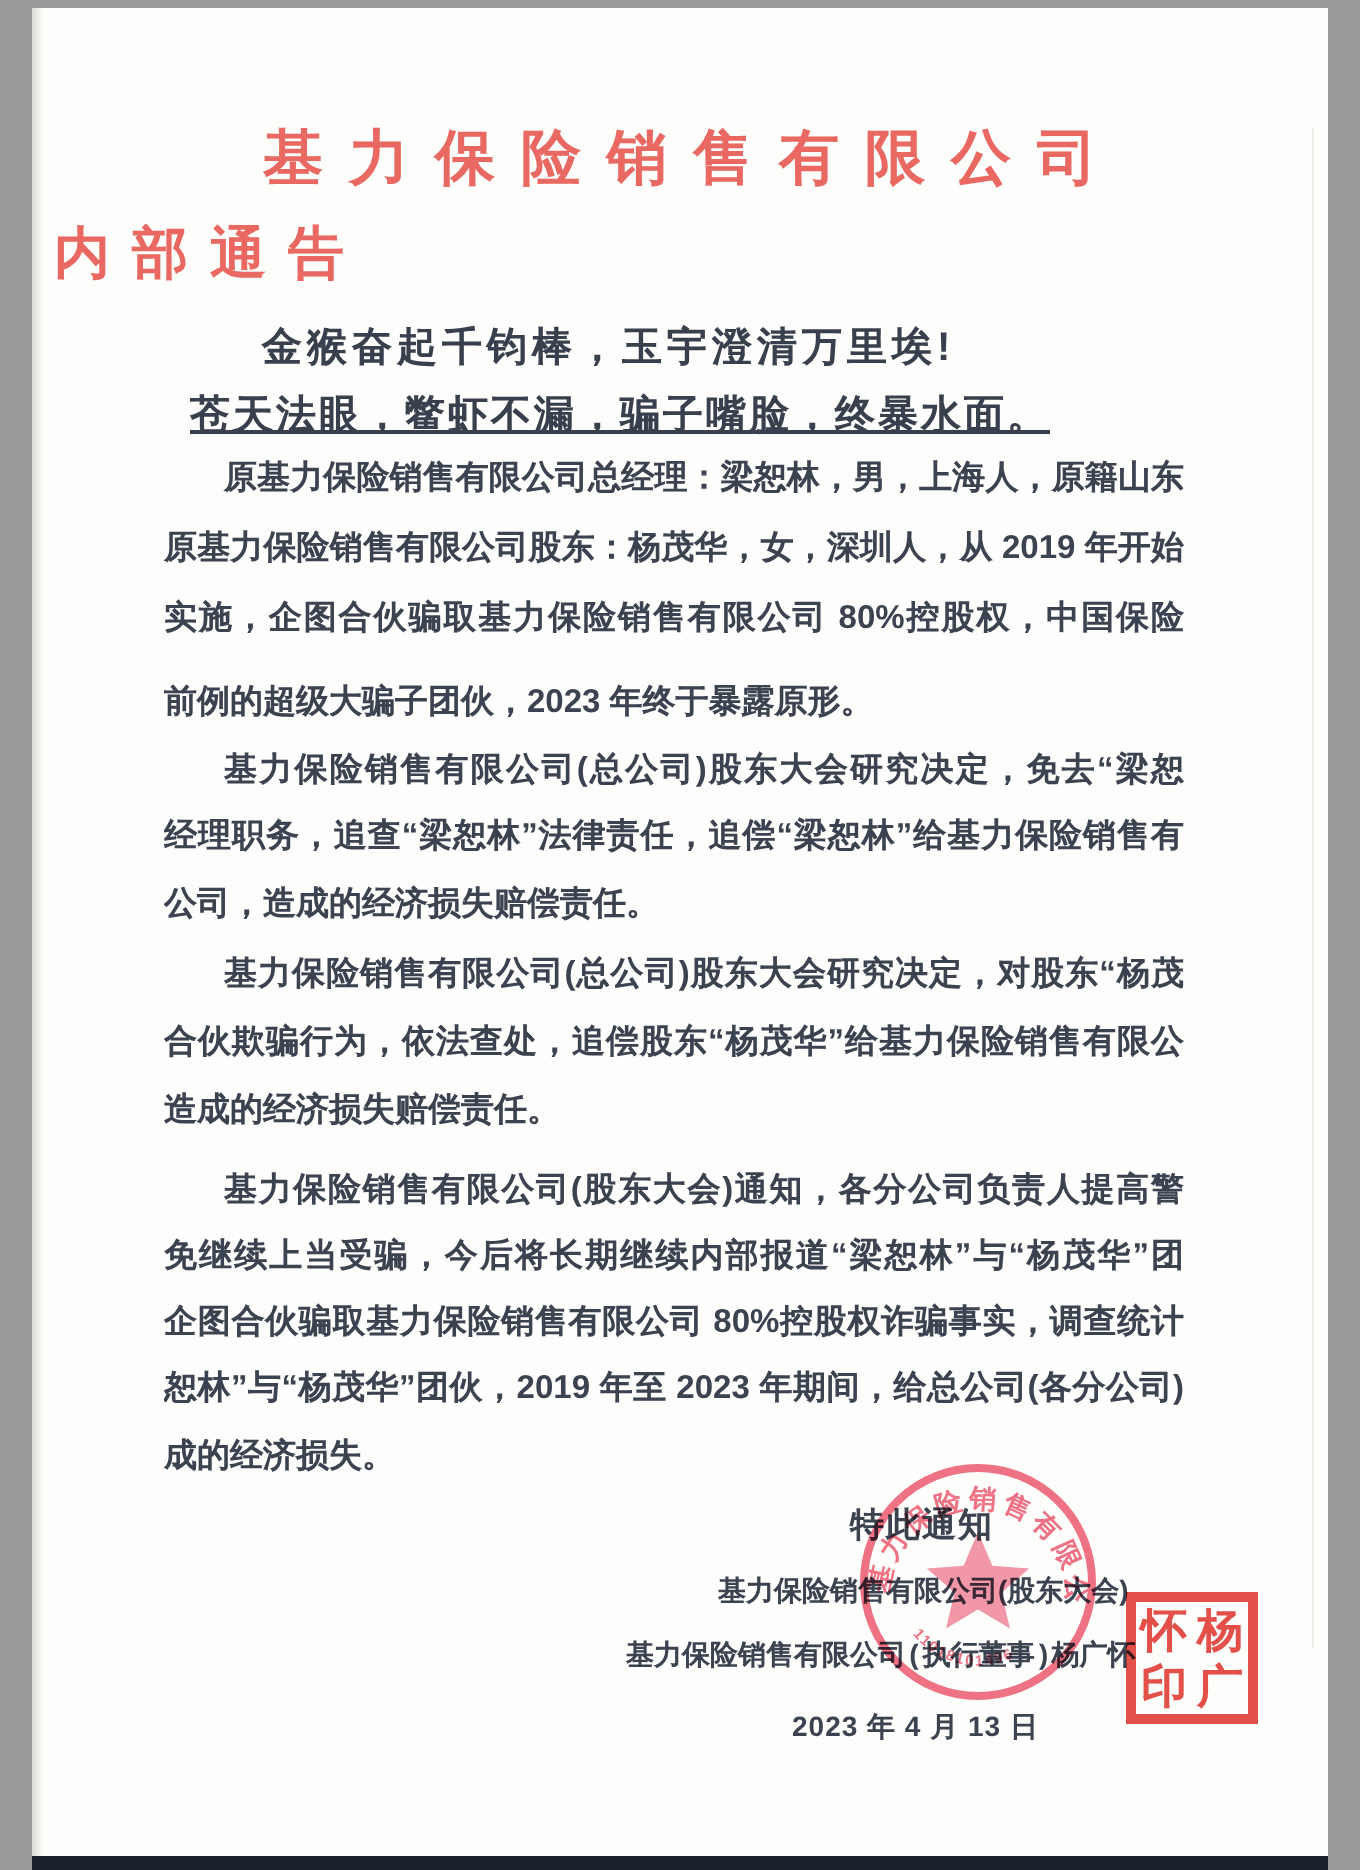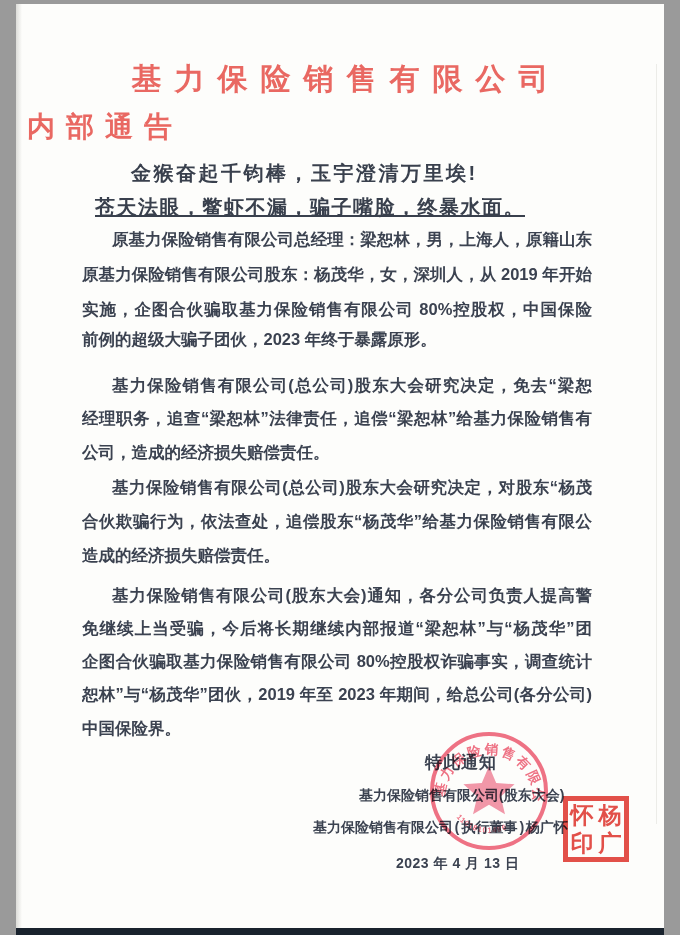--- a/index.html
+++ b/index.html
@@ -59,32 +59,32 @@
   <div class="doc-title">基力保险销售有限公司</div>
   <div class="doc-subtitle">内部通告</div>
 
   <div class="slogan slogan1">金猴奋起千钧棒，玉宇澄清万里埃!</div>
   <div class="slogan slogan2">苍天法眼，鳖虾不漏，骗子嘴脸，终暴水面。</div>
 
   <div id="body-lines">
       <div class="bline indent" style="top: 224px;">原基力保险销售有限公司总经理：梁恕林，男，上海人，原籍山东临沂，</div>
       <div class="bline" style="top: 259px;">原基力保险销售有限公司股东：杨茂华，女，深圳人，从 2019 年开始预谋</div>
       <div class="bline" style="top: 294px;">实施，企图合伙骗取基力保险销售有限公司 80%控股权，中国保险界，史无</div>
-      <div class="bline lastline" style="top: 324px;">前例的超级大骗子团伙，2023 年终于暴露原形。</div>
+      <div class="bline lastline" style="top: 336px;">前例的超级大骗子团伙，2023 年终于暴露原形。</div>
       <div class="bline indent" style="top: 370px;">基力保险销售有限公司(总公司)股东大会研究决定，免去“梁恕林”总</div>
       <div class="bline" style="top: 403px;">经理职务，追查“梁恕林”法律责任，追偿“梁恕林”给基力保险销售有限</div>
       <div class="bline lastline" style="top: 437px;">公司，造成的经济损失赔偿责任。</div>
       <div class="bline indent" style="top: 472px;">基力保险销售有限公司(总公司)股东大会研究决定，对股东“杨茂华”</div>
       <div class="bline" style="top: 506px;">合伙欺骗行为，依法查处，追偿股东“杨茂华”给基力保险销售有限公司，</div>
       <div class="bline lastline" style="top: 540px;">造成的经济损失赔偿责任。</div>
       <div class="bline indent" style="top: 580px;">基力保险销售有限公司(股东大会)通知，各分公司负责人提高警惕，避</div>
       <div class="bline" style="top: 613px;">免继续上当受骗，今后将长期继续内部报道“梁恕林”与“杨茂华”团伙，</div>
       <div class="bline" style="top: 646px;">企图合伙骗取基力保险销售有限公司 80%控股权诈骗事实，调查统计追偿“梁</div>
       <div class="bline" style="top: 679px;">恕林”与“杨茂华”团伙，2019 年至 2023 年期间，给总公司(各分公司)造</div>
-      <div class="bline lastline" style="top: 713px;">中国保险界。</div>
+      <div class="bline lastline" style="top: 713px;">成的经济损失。</div>
     </div>
 
   <div class="closing notice">特此通知</div>
   <div class="closing org1">基力保险销售有限公司(股东大会)</div>
   <div class="closing org2">基力保险销售有限公司(执行董事)杨广怀</div>
   <div class="closing docdate">2023 年 4 月 13 日</div>
 
   <svg class="round-seal" width="122" height="122" viewBox="0 0 122 122">
     <defs>
       <path id="arcTop" d="M 16,69 A 45,45 0 1 1 106,69" fill="none"></path>

